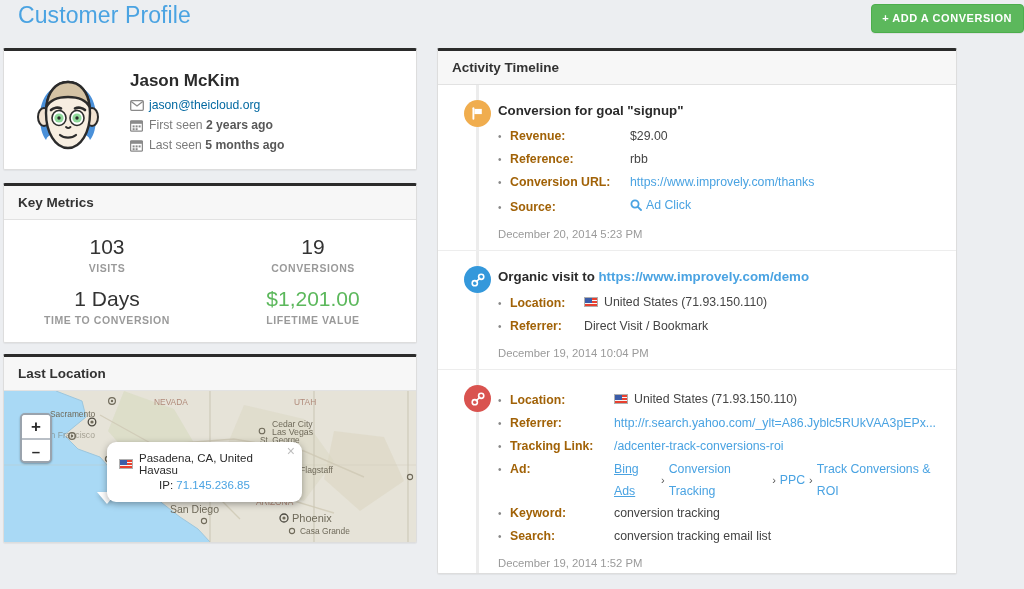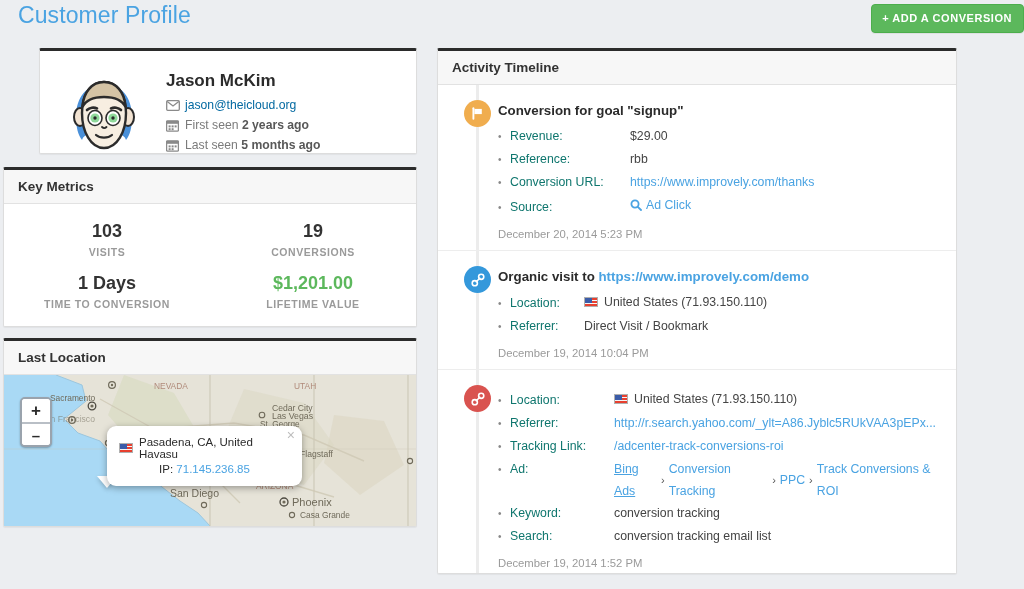--- a/index.html
+++ b/index.html
@@ -44,40 +44,40 @@
     border-bottom: 1px solid #e2e2e2;
     padding: 9px 14px;
     font-size: 13.5px; font-weight: bold; color: #333;
   }
 
   
   .col-left  { position: absolute; left: 3px; top: 48px; width: 414px; }
   .col-right { position: absolute; left: 437px; top: 48px; width: 520px; }
 
   
-  .profile { height: 106px; position: relative; margin-left: 36px; }
+  .profile { height: 122px; position: relative; }
   .profile-inner { display: flex; padding: 12px 14px 0 14px; }
   .avatar-wrap { width: 106px; flex: 0 0 106px; padding-top: 2px; }
   .avatar-svg { display: block; }
   .profile-meta { padding-left: 6px; padding-top: 8px; }
   .cust-name { font-size: 17px; font-weight: bold; color: #2b2b2b; margin-bottom: 5px; }
   .meta-row {
     display: flex; align-items: center;
     font-size: 12.2px; color: #7b7b7b; margin-bottom: 2px; line-height: 18px;
   }
   .meta-icon { width: 19px; flex: 0 0 19px; color: #8a8a8a; display:inline-flex; align-items:center; }
   .meta-row a { color: #0369a1; text-decoration: none; }
   .meta-row b { color: #585858; }
 
   
   .metrics { margin-top: 13px; }
   .metrics-body { padding: 14px 0 16px 0; }
   .metrics-row { display: flex; }
   .metric { flex: 1; text-align: center; }
-  .metric-val { font-size: 18px; color: #333; font-weight: 700; line-height: 26px; }
+  .metric-val { font-size: 21px; color: #333; font-weight: 400; line-height: 26px; }
   .metric-val.money { color: #5cb85c; }
   .metric-lbl {
     font-size: 10.5px; color: #9a9a9a; letter-spacing: .55px;
     margin-top: 2px; font-weight: bold;
   }
   .metrics-row.second { margin-top: 12px; justify-content: flex-end; }
 
   
   .lastloc { margin-top: 11px; }
   .map-area {
@@ -142,21 +142,21 @@
     z-index: 3;
   }
   .tl-title { font-size: 13.3px; font-weight: bold; color: #2b2b2b; margin-bottom: 7px; }
   .tl-title a { color: #4aa3e2; text-decoration: none; font-weight: bold; }
   .tl-rows { list-style: none; margin: 0; padding: 0; }
   .tl-rows li {
     display: flex; align-items: baseline;
     font-size: 12.3px; color: #444; line-height: 22px;
   }
   .tl-bullet { color: #888; width: 12px; flex: 0 0 12px; font-size: 10px; }
-  .tl-key { font-weight: normal; color: #0f766e; flex: 0 0 auto; }
+  .tl-key { font-weight: bold; color: #a16207; flex: 0 0 auto; }
   .tl-val { color: #444; display: flex; align-items: center; }
   .tl-val a { color: #4aa3e2; text-decoration: none; }
   .tl-val a.underline { text-decoration: underline; }
   .tl-sep { color: #555; margin: 0 4px; font-size: 11px; }
   .tl-time { font-size: 11.3px; color: #9a9a9a; margin-top: 9px; }
   .srch-ico { color: #4aa3e2; margin-right: 4px; display:inline-flex; }
 </style>
 </head>
 <body>
 

